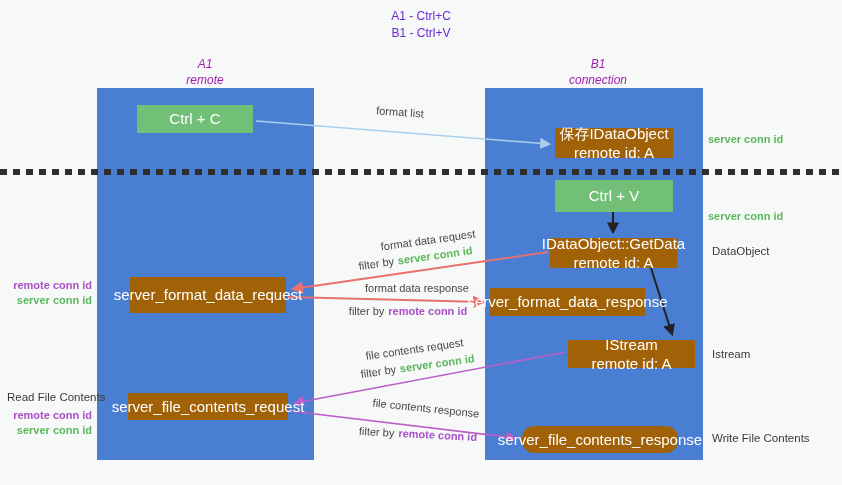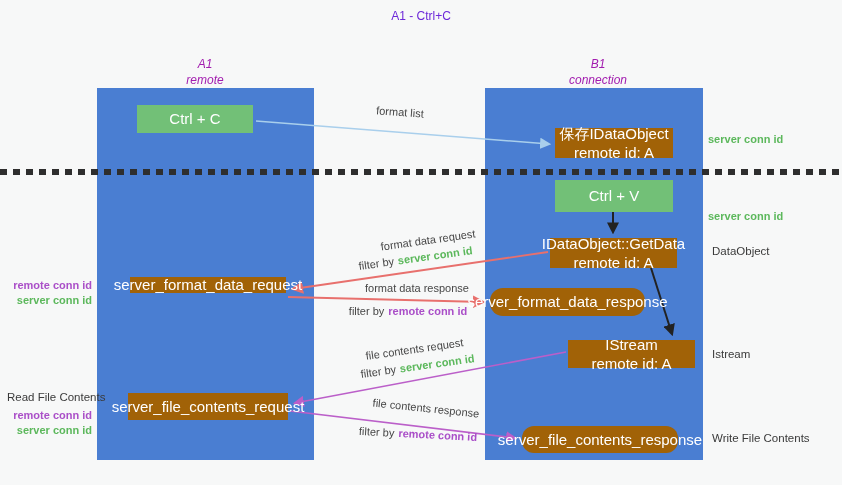--- a/index.html
+++ b/index.html
@@ -47,20 +47,21 @@
   .side-label.bold-green{color:#5cb85c;font-weight:bold;font-size:11px;}
   .side-label.bold-purple{color:#aa4fc8;font-weight:bold;font-size:11px;}
   .left-note{text-align:right;line-height:1.35;}
   .filter-line .gap{display:inline-block;width:4px;}
 </style>
 </head>
 <body>
 
 <div class="abs title">
   <div>A1 - Ctrl+C</div>
+  <div>B1 - Ctrl+V</div>
 </div>
 
 <div class="abs lane-header" style="left:160px;width:90px;">
   <div>A1</div>
   <div>remote</div>
 </div>
 <div class="abs lane-header" style="left:553px;width:90px;">
   <div>B1</div>
   <div>connection</div>
 </div>
@@ -105,25 +106,25 @@
 
 <div class="abs node green" style="left:555px;top:180px;width:118px;height:32px;">
   <span>Ctrl + V</span>
 </div>
 
 <div class="abs node orange" style="left:550px;top:238px;width:127px;height:30px;">
   <span>IDataObject::GetData</span>
   <span>remote id: A</span>
 </div>
 
-<div class="abs node orange" style="left:130px;top:277px;width:156px;height:16px;">
+<div class="abs node orange" style="left:130px;top:277px;width:156px;height:36px;">
   <span>server_format_data_request</span>
 </div>
 
-<div class="abs node orange" style="left:490px;top:288px;width:155px;height:28px;border-radius:13px;">
+<div class="abs node orange" style="left:490px;top:288px;width:155px;height:28px;">
   <span>server_format_data_response</span>
 </div>
 
 <div class="abs node orange" style="left:568px;top:340px;width:127px;height:28px;">
   <span>IStream</span>
   <span>remote id: A</span>
 </div>
 
 <div class="abs node orange" style="left:128px;top:393px;width:160px;height:27px;">
   <span>server_file_contents_request</span>

